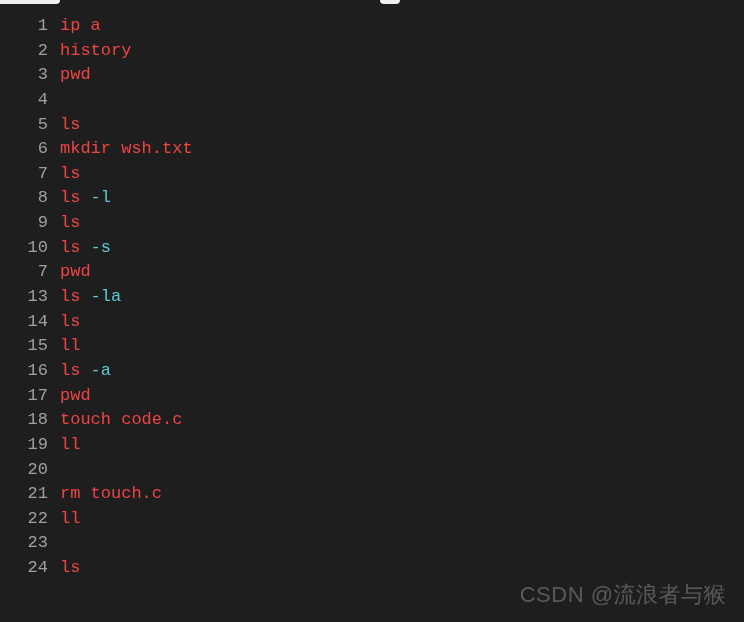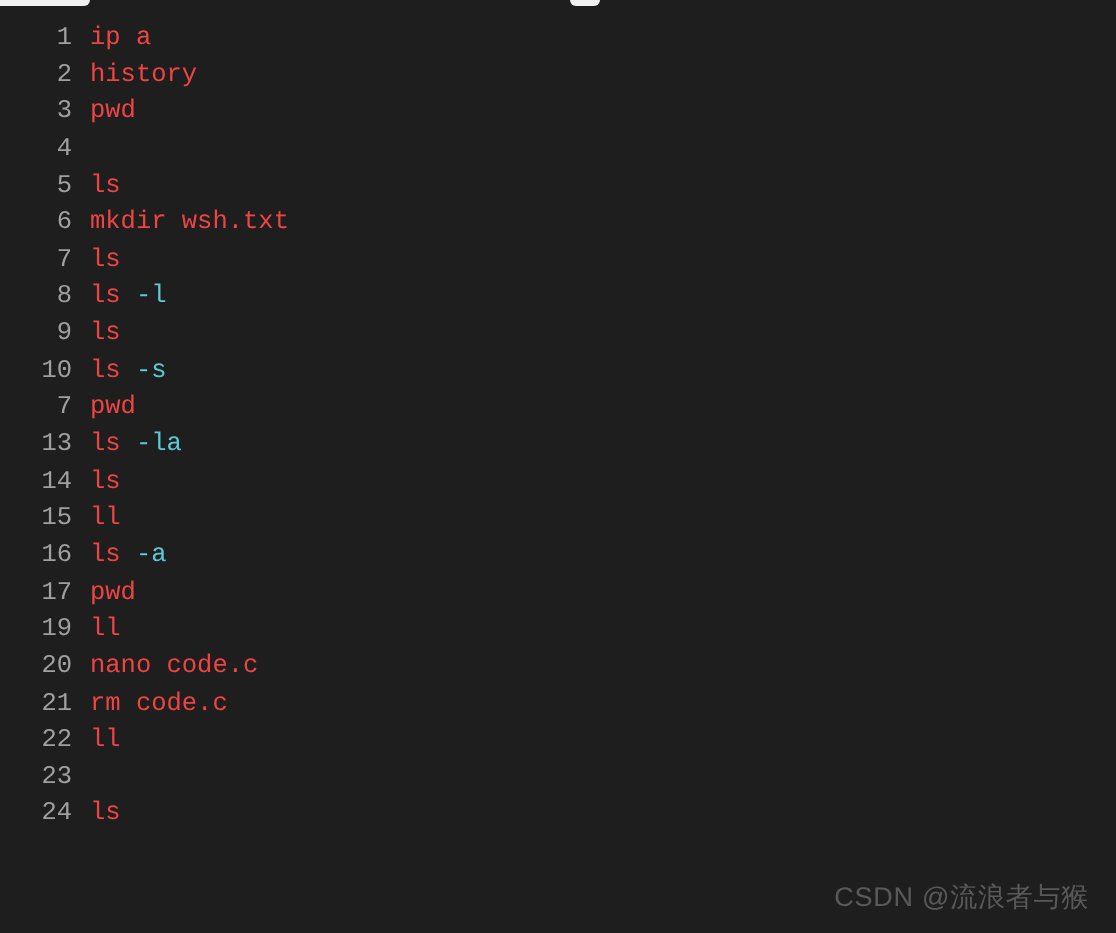--- a/index.html
+++ b/index.html
@@ -63,21 +63,21 @@
     }
     .flag {
       color: #5ec9d6;
     }
     .watermark {
       position: absolute;
       bottom: 12px;
       right: 18px;
       color: rgba(200, 200, 200, 0.35);
       font-family: -apple-system, BlinkMacSystemFont, 'Segoe UI', sans-serif;
-      font-size: 18px;
+      font-size: 22px;
       letter-spacing: 0.5px;
     }
   </style>
 </head>
 <body>
 
 <div class="tab-bar"></div>
 
 <div class="terminal" id="terminal">
     <div class="line"><span class="line-num">1</span><span><span class="cmd">ip a</span></span></div>
@@ -89,21 +89,22 @@
     <div class="line"><span class="line-num">7</span><span><span class="cmd">ls</span></span></div>
     <div class="line"><span class="line-num">8</span><span><span class="cmd">ls </span><span class="flag">-l</span></span></div>
     <div class="line"><span class="line-num">9</span><span><span class="cmd">ls</span></span></div>
     <div class="line"><span class="line-num">10</span><span><span class="cmd">ls </span><span class="flag">-s</span></span></div>
     <div class="line"><span class="line-num">7</span><span><span class="cmd">pwd</span></span></div>
     <div class="line"><span class="line-num">13</span><span><span class="cmd">ls </span><span class="flag">-la</span></span></div>
     <div class="line"><span class="line-num">14</span><span><span class="cmd">ls</span></span></div>
     <div class="line"><span class="line-num">15</span><span><span class="cmd">ll</span></span></div>
     <div class="line"><span class="line-num">16</span><span><span class="cmd">ls </span><span class="flag">-a</span></span></div>
     <div class="line"><span class="line-num">17</span><span><span class="cmd">pwd</span></span></div>
+    <div class="line"><span class="line-num">18</span><span><span class="cmd">touch code.c</span></span></div>
     <div class="line"><span class="line-num">19</span><span><span class="cmd">ll</span></span></div>
-    <div class="line"><span class="line-num">20</span><span><span class="cmd">nano code.c</span></span></div>
-    <div class="line"><span class="line-num">21</span><span><span class="cmd">rm code.c</span></span></div>
+    <div class="line"><span class="line-num">20</span></div>
+    <div class="line"><span class="line-num">21</span><span><span class="cmd">rm touch.c</span></span></div>
     <div class="line"><span class="line-num">22</span><span><span class="cmd">ll</span></span></div>
     <div class="line"><span class="line-num">23</span></div>
     <div class="line"><span class="line-num">24</span><span><span class="cmd">ls</span></span></div>
   </div>
 
 <div class="watermark">CSDN @流浪者与猴</div>
 
 </body></html>

